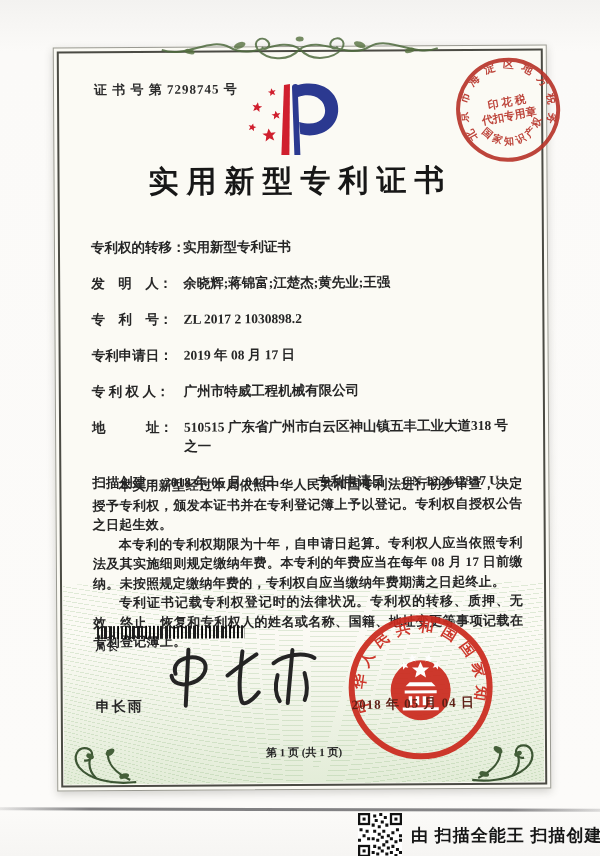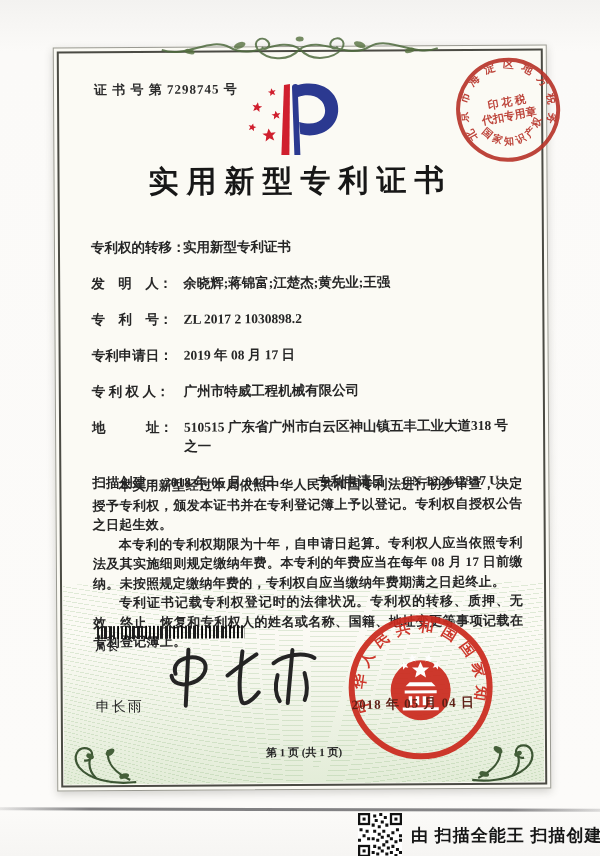--- a/index.html
+++ b/index.html
@@ -31,21 +31,21 @@
   .paras{position:absolute;left:36px;top:428px;width:430px;font-size:13px;font-weight:600;line-height:19.5px;
     letter-spacing:.3px;text-align:justify;}
   .paras p{margin:0;text-indent:2em;}
   
   .barcode{position:absolute;left:40px;top:578px;width:147px;height:13px;
     background:
       repeating-linear-gradient(90deg,#1d1d1d 0 2px,transparent 2px 4px),
       repeating-linear-gradient(90deg,#1d1d1d 0 1px,transparent 1px 7px);
     background-blend-mode:multiply;}
   .director-label{position:absolute;left:38px;top:592px;font-size:10px;font-weight:700;letter-spacing:2px;}
-  .director-name{position:absolute;left:38px;top:650px;font-size:14px;font-weight:400;letter-spacing:2px;}
+  .director-name{position:absolute;left:38px;top:650px;font-size:14px;font-weight:700;letter-spacing:2px;}
   .signature{position:absolute;left:100px;top:596px;width:170px;height:74px;}
   .office-seal{position:absolute;left:288px;top:566px;width:150px;height:150px;opacity:.93;}
   .seal-date{position:absolute;left:294px;top:648px;width:180px;font-size:13px;font-weight:700;
     color:#5d1f15;letter-spacing:1px;transform:rotate(-1deg);}
   .page-no{position:absolute;left:0;top:698px;width:100%;text-align:center;font-size:11px;font-weight:600;}
   .corner-orn{position:absolute;top:690px;width:72px;height:48px;}
   .corner-orn.left{left:8px;}
   .corner-orn.right{right:8px;transform:scaleX(-1);}
   .top-orn{position:absolute;left:96px;top:-16px;width:300px;height:36px;}
   

